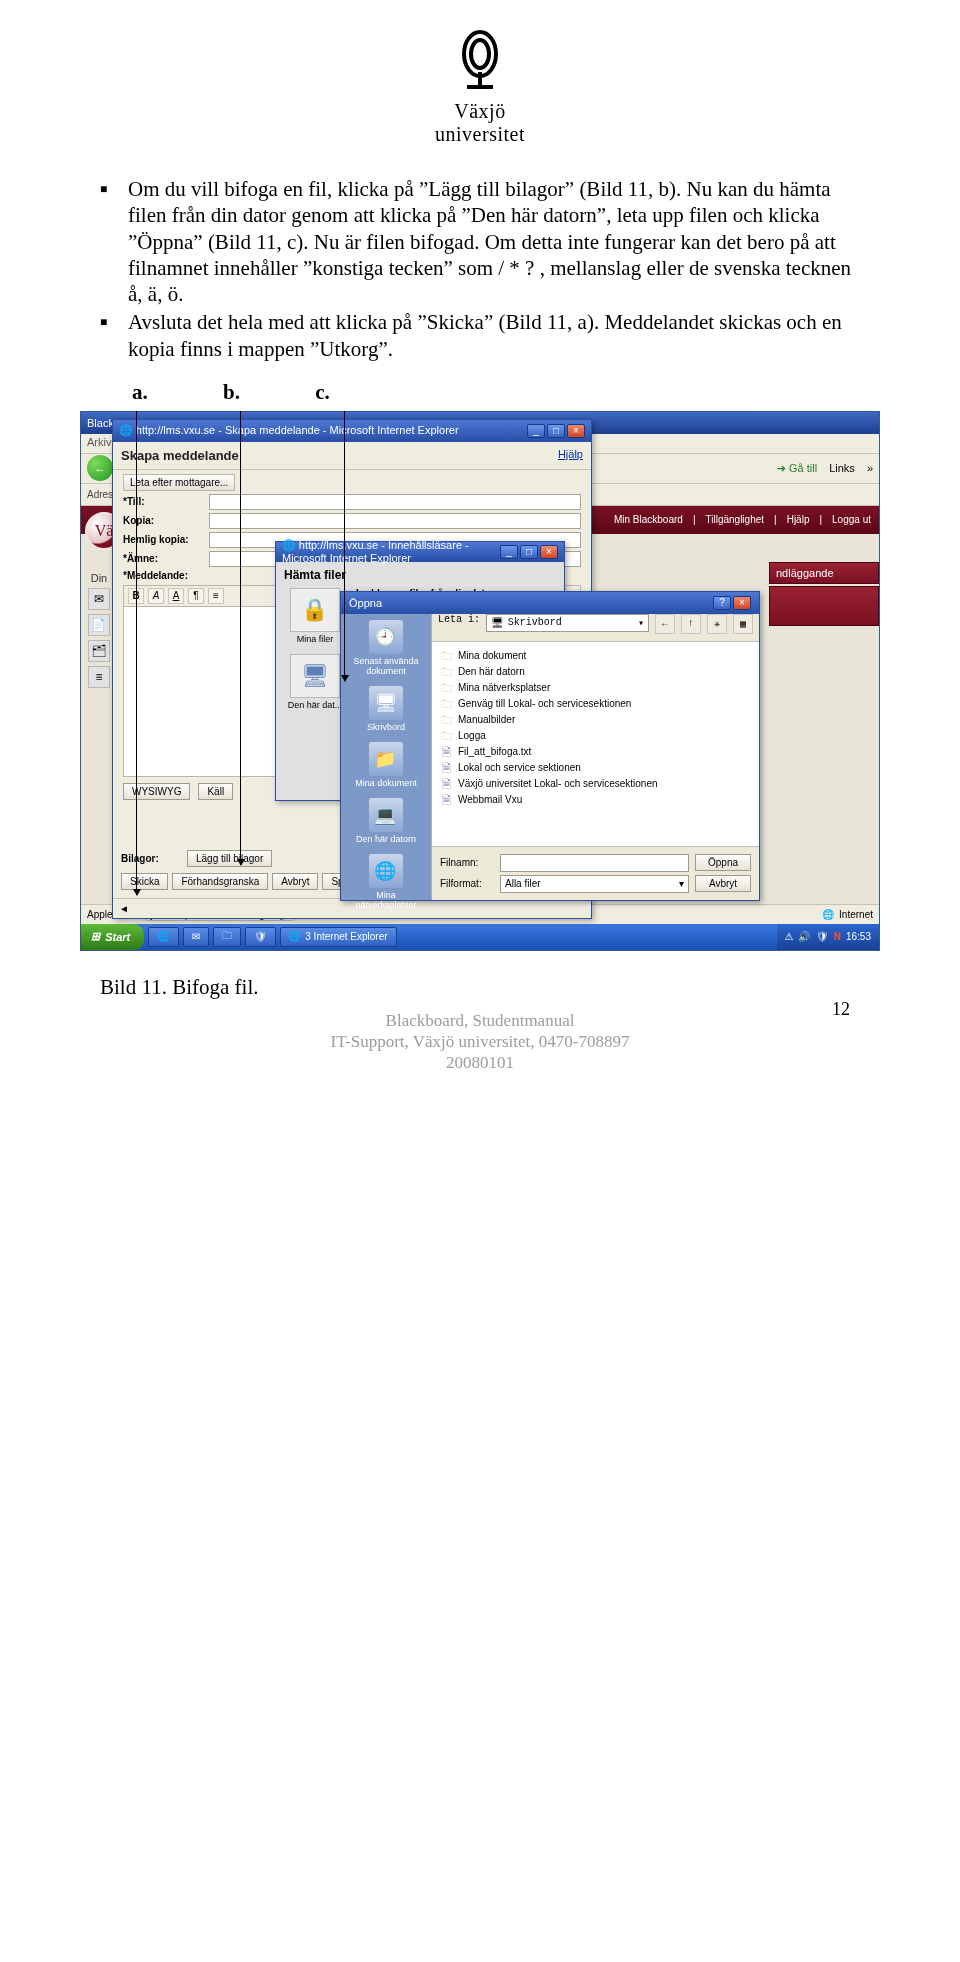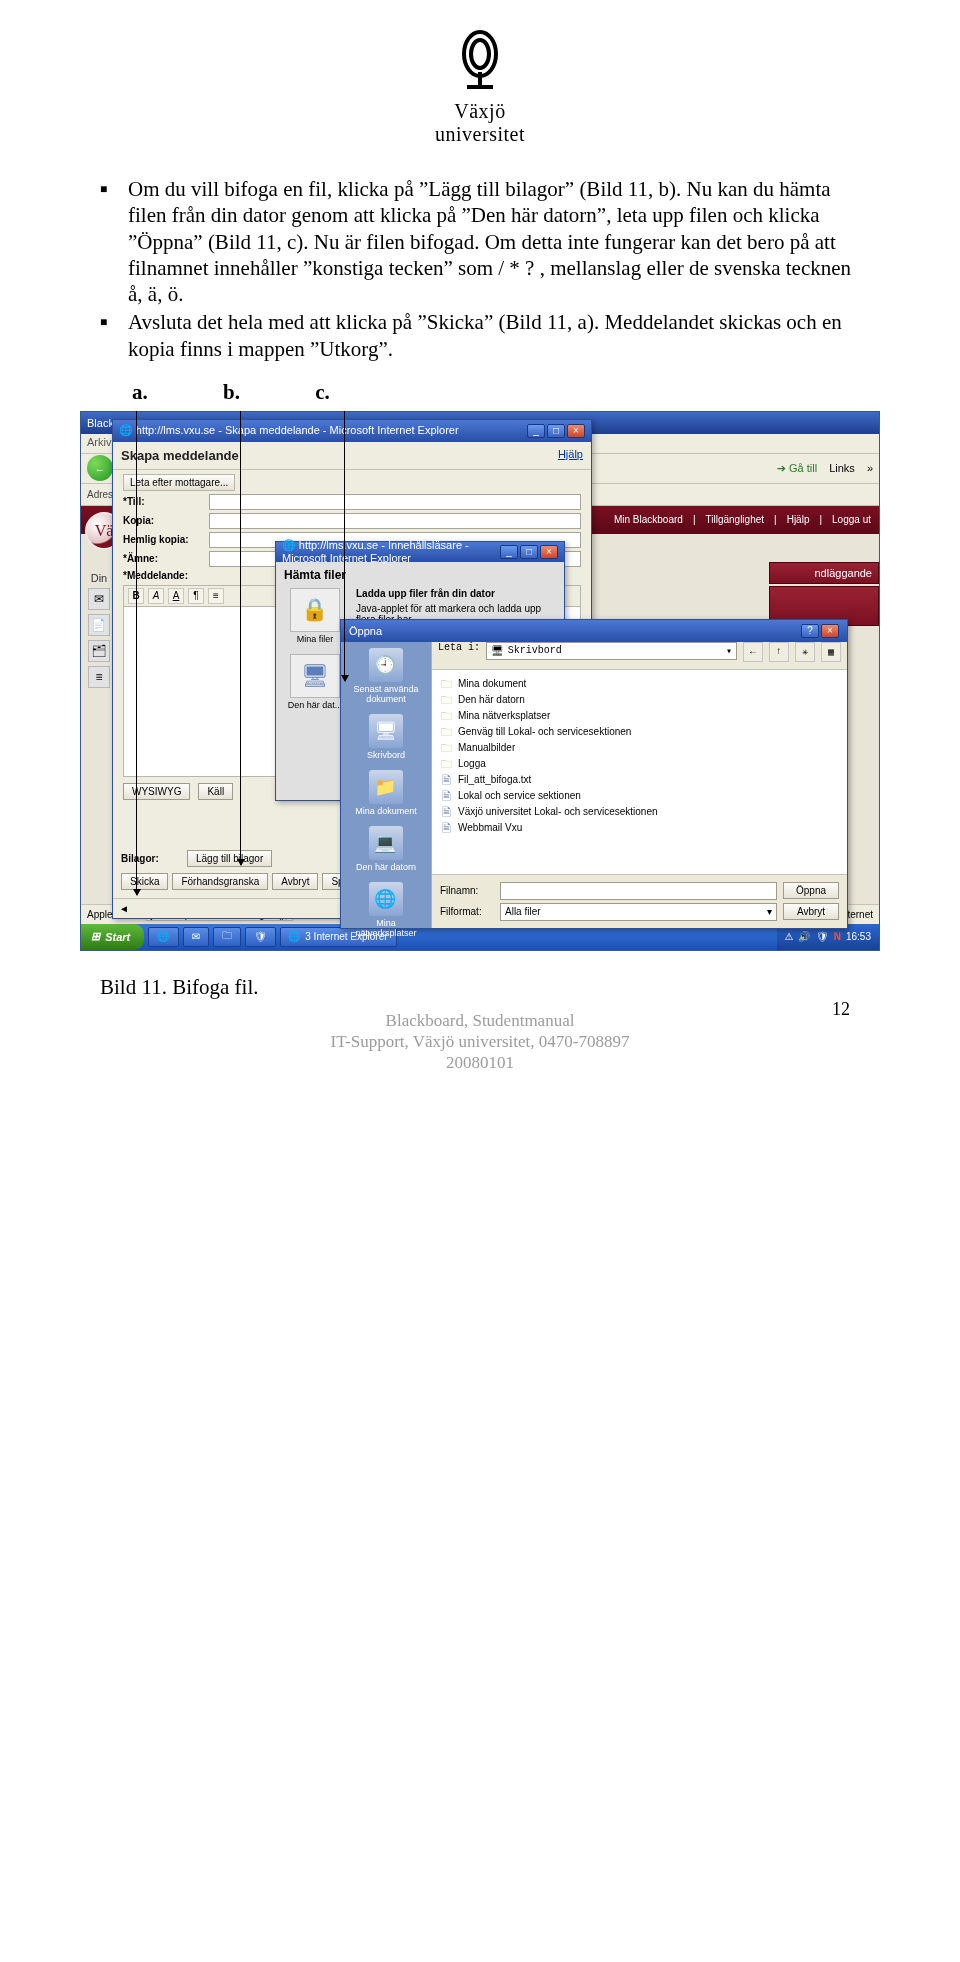--- a/index.html
+++ b/index.html
@@ -141,21 +141,21 @@
     color:#7a1022; font-family:Georgia,serif; font-size:16px;
   }
   .right-strip {
     position:absolute; right:0; top:150px;
     width:110px; color:#fff; font-size:11px;
   }
   .right-strip .rbtn{
     background:linear-gradient(#992233,#7a1022);
     border:1px solid #4a0410;
     padding:4px 6px; margin-bottom:2px;
-    text-align:right;
+    text-align:left;
   }
   .left-rail{
     position:absolute; left:4px; top:160px;
     width:28px;
   }
   .left-rail .ic{
     width:22px;height:22px;margin:4px auto;
     background:#e2e2e2;border:1px solid #b8b8b8;
     display:flex;align-items:center;justify-content:center;font-size:12px;
   }
@@ -249,22 +249,22 @@
   }
   .iconimg{
     width:50px;height:44px;margin:0 auto 2px;
     border:1px solid #b7b7b7;background:#eee;
     display:flex;align-items:center;justify-content:center;font-size:22px;
   }
   .p2-right{flex:1;font-size:10px;}
 
   
   .popup3{
-    position:absolute; left:260px; top:208px;
-    width:508px;height:310px;
+    position:absolute; left:260px; top:180px;
+    width:420px;height:310px;
     background:#ece9d8;
     border:1px solid #2b4f9b;
     box-shadow:2px 2px 6px rgba(0,0,0,.35);
     z-index:30;
   }
   .p3-title{
     height:22px;background:linear-gradient(#4c78d4,#284ea6);
     color:#fff;font-size:11px;padding:3px 8px;
     display:flex;justify-content:space-between;align-items:center;
   }

